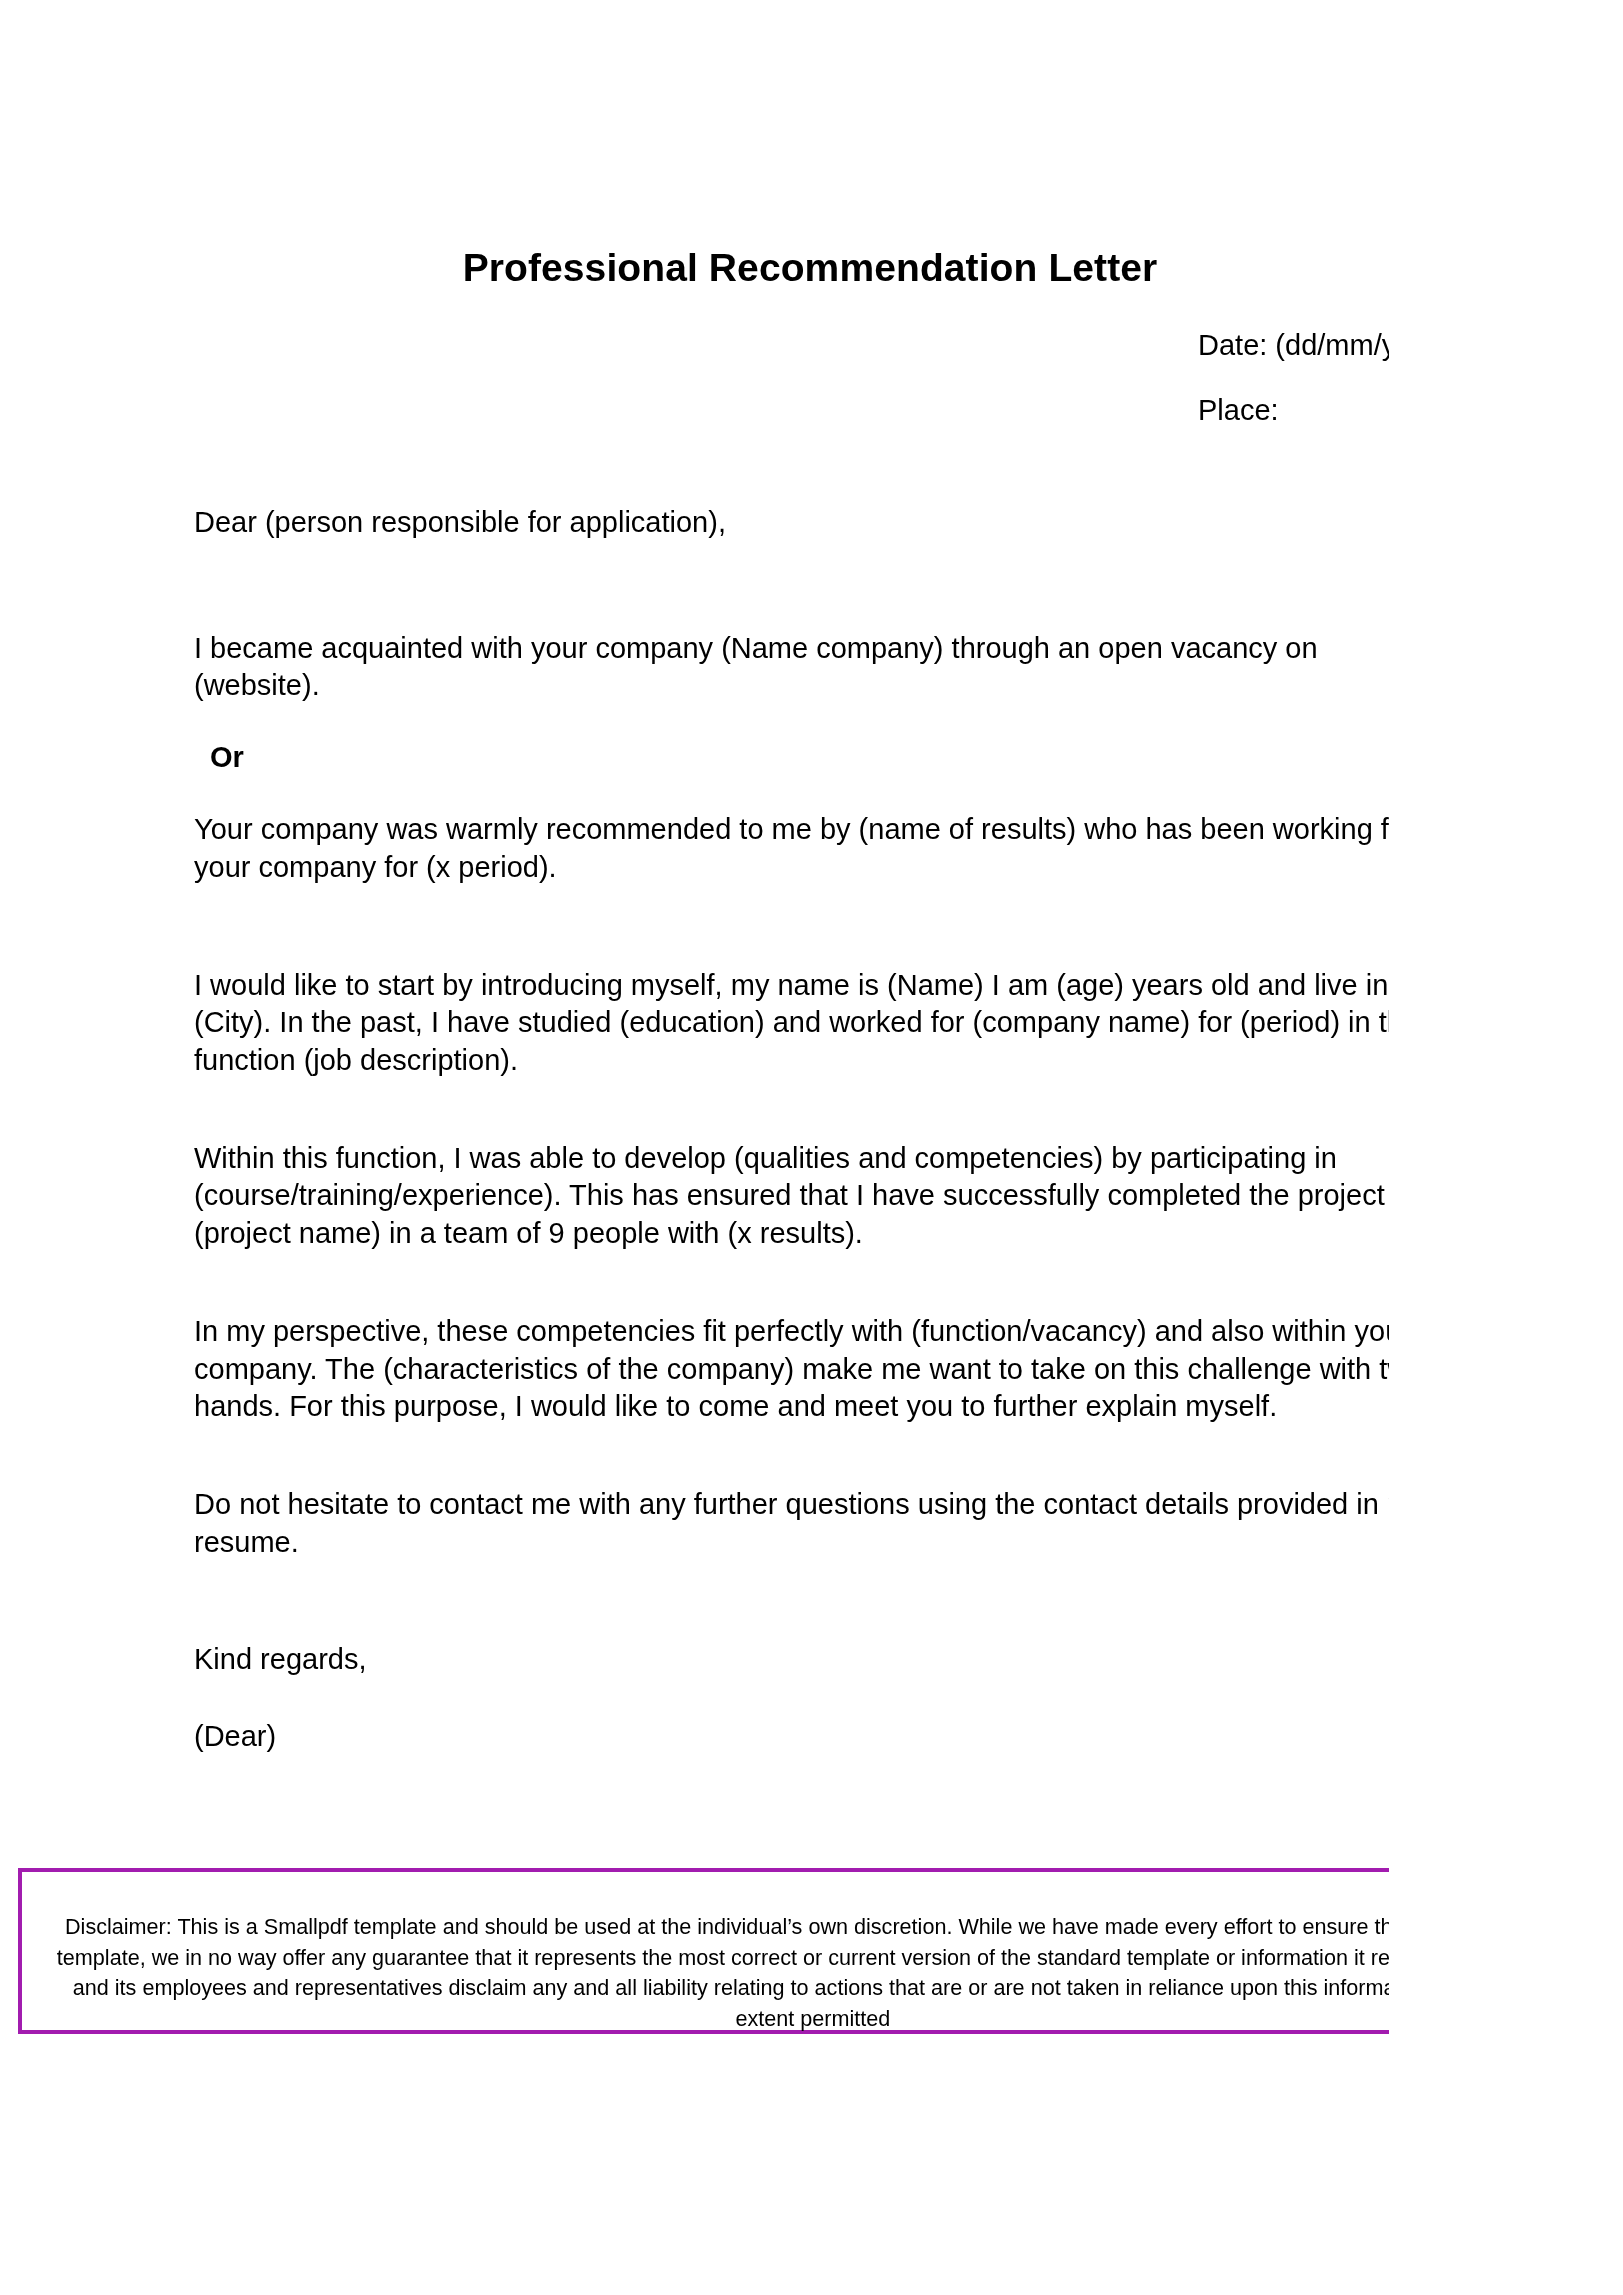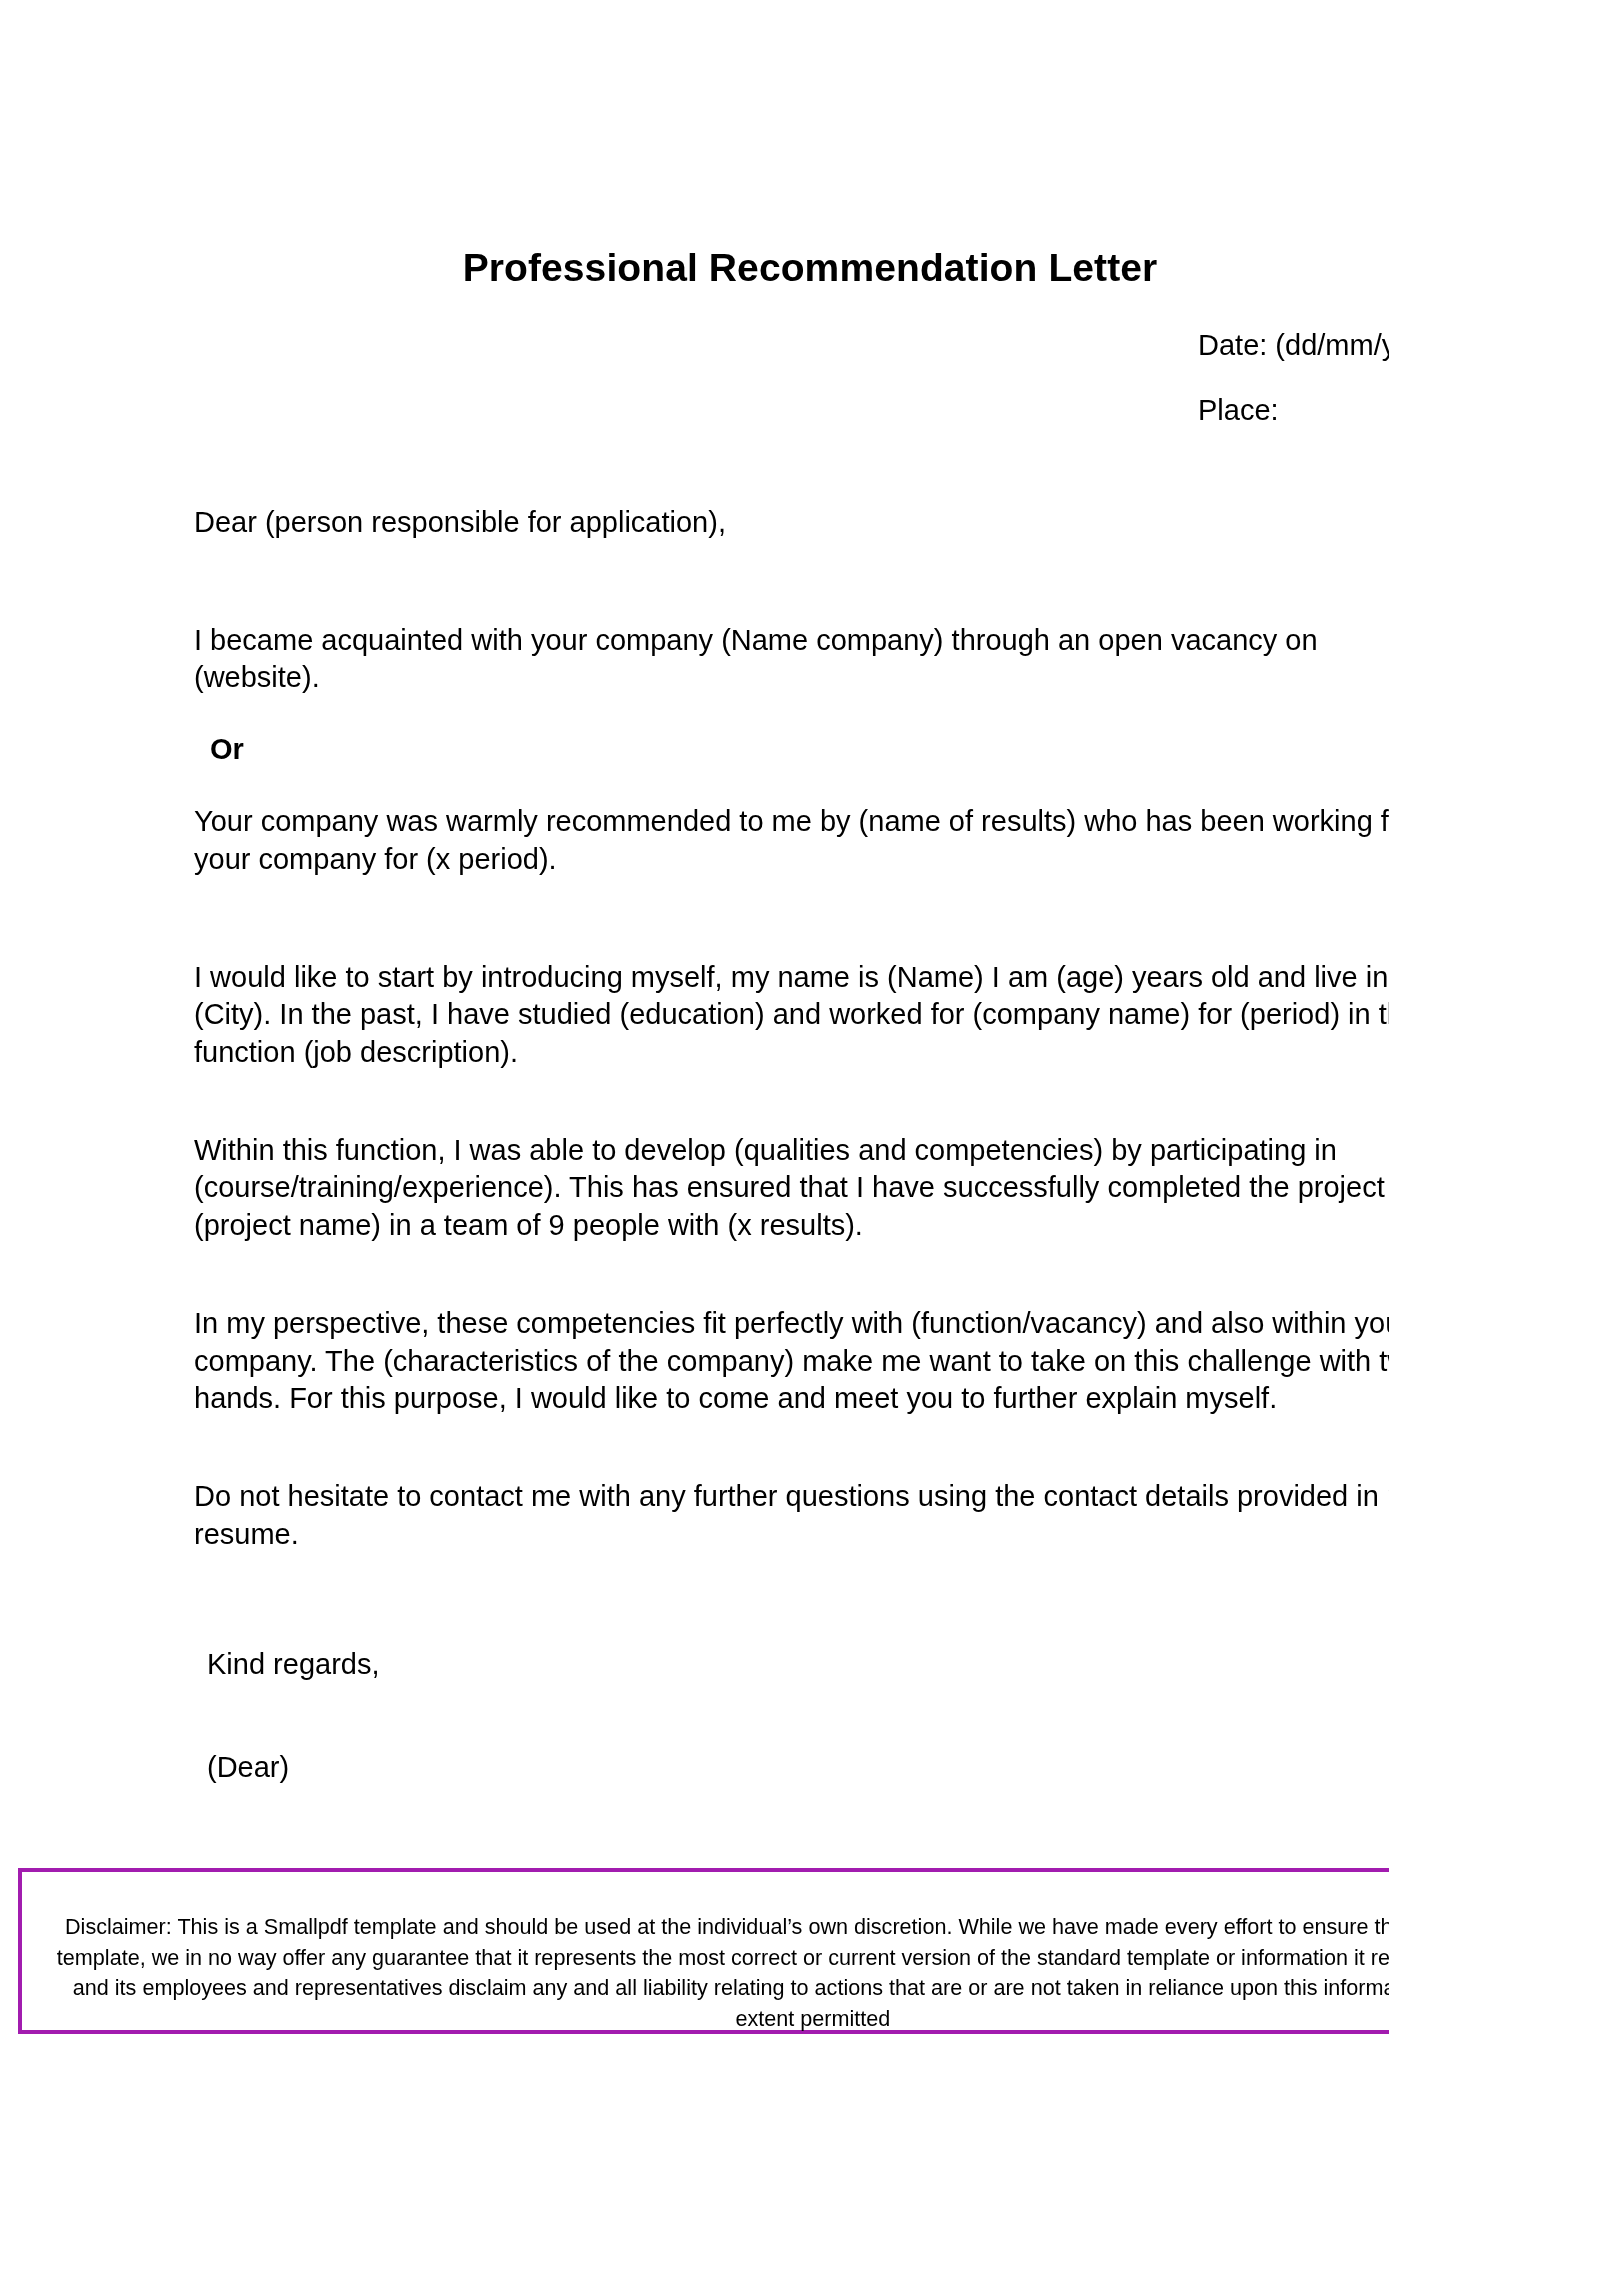--- a/index.html
+++ b/index.html
@@ -67,37 +67,37 @@
     font-size: 29px;
     line-height: 1.30;
   }
 
   .para {
     margin: 0;
     padding: 0;
     text-align: left;
   }
 
-  .salutation { margin-bottom: 0; }
+  .salutation { margin-bottom: 8px; }
 
   .gap-lg { height: 80px; }
   .gap-md { height: 60px; }
   .gap-sm { height: 39px; }
   .gap-xs { height: 18.3px; }
 
   .or-divider {
     margin: 16px;
     text-align: left;
     font-weight: bold;
     font-size: 29px;
     line-height: 1.30;
     width: 1232px;
   }
 
-  .signoff { margin: 13px; }
+  .signoff { margin: 0; }
 
   
   .disclaimer-box {
     position: absolute;
     left: 18.3px;
     top: 1868px;
     width: 1584px;
     height: 166px;
     border: 4px solid #a21caf;
     box-sizing: border-box;

